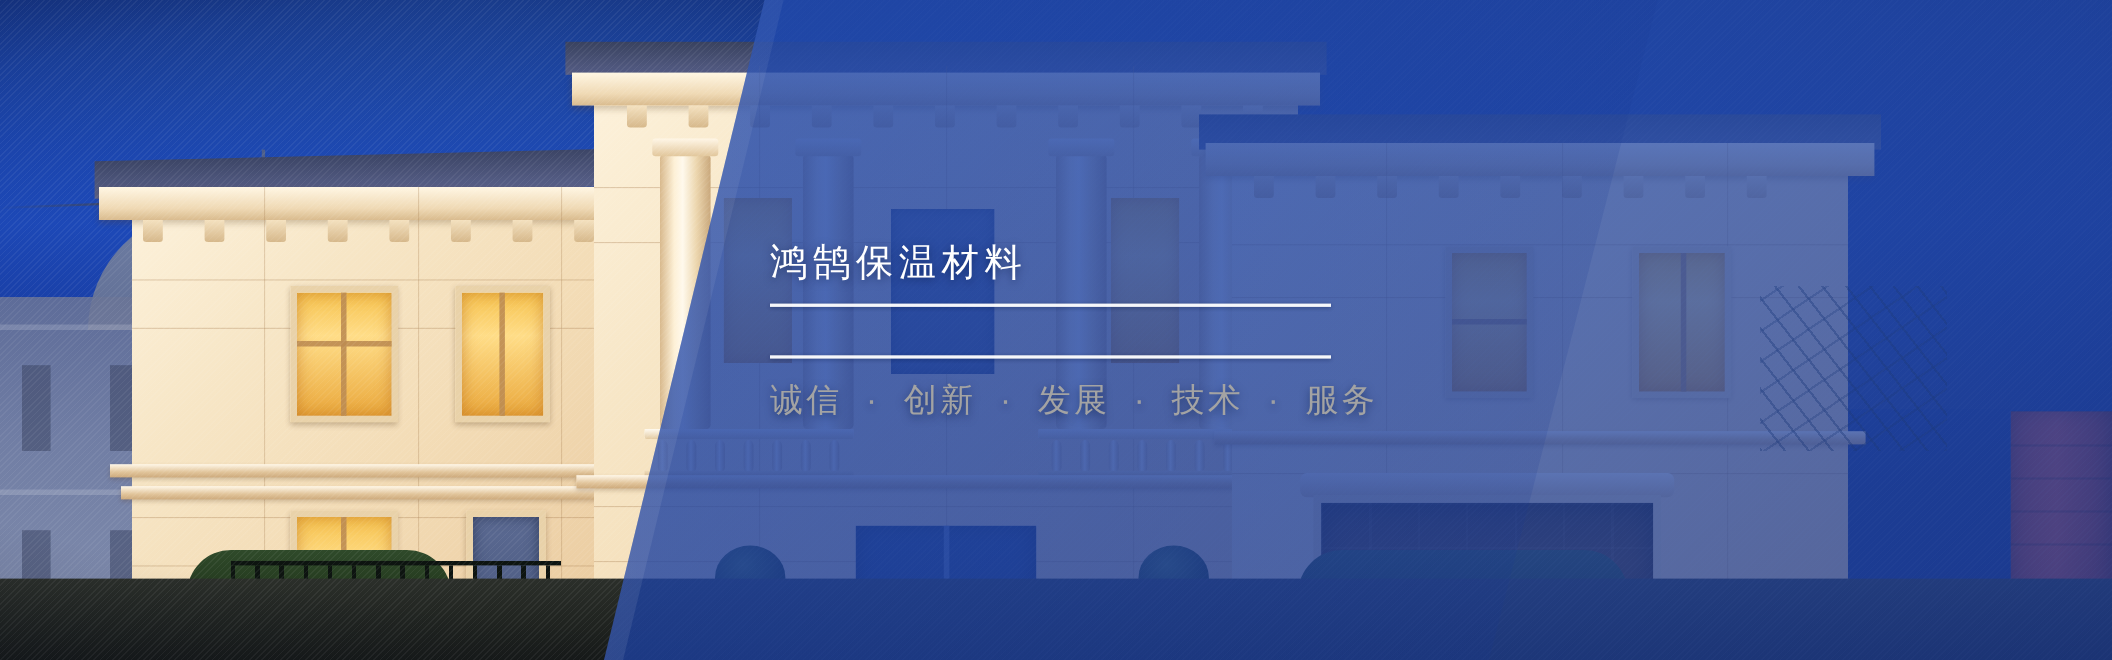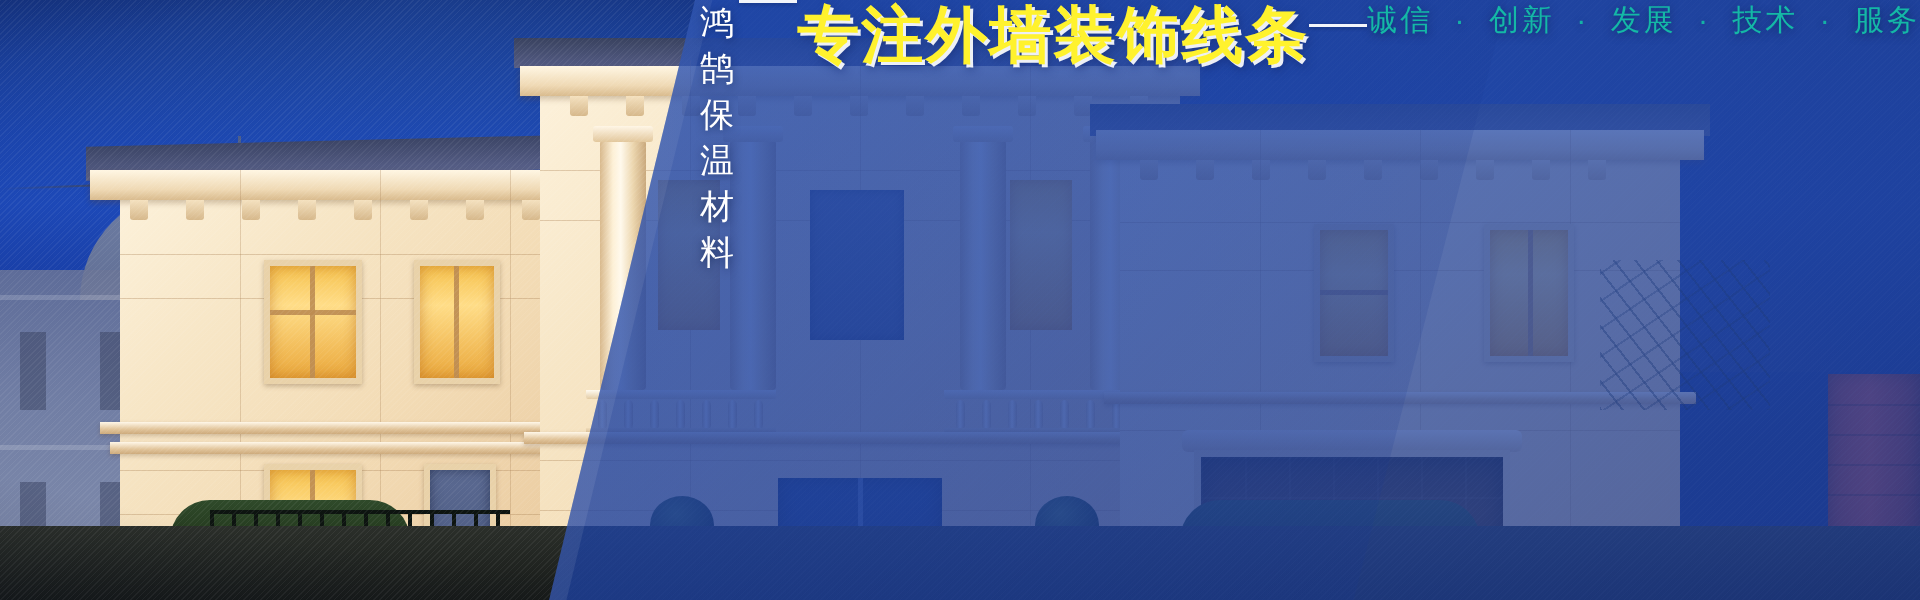--- a/index.html
+++ b/index.html
@@ -240,21 +240,21 @@
     position:absolute; inset:0;
     background:linear-gradient(to right, rgba(255,255,255,.35), rgba(255,255,255,0) 55%);
     -webkit-clip-path:polygon(36.2% 0%, 37.1% 0%, 29.5% 100%, 28.6% 100%);
     clip-path:polygon(36.2% 0%, 37.1% 0%, 29.5% 100%, 28.6% 100%);
     opacity:.5; pointer-events:none;
   }
 
   
   .content{
     position:absolute; left:0; top:0; width:100%; height:100%;
-    display:flex; flex-direction:row; justify-content:space-between;
+    display:flex; flex-direction:column; justify-content:center;
     padding-left:700px;
   }
   .eyebrow{
     color:#ffffff;
     font-size:34px;
     letter-spacing:5px;
     font-weight:400;
     margin-bottom:14px;
     text-shadow:0 2px 8px rgba(0,20,60,.55);
   }
@@ -273,21 +273,21 @@
       3px 3px 0 rgba(255,255,255,.92),
       4px 5px 10px rgba(20,40,110,.65);
     white-space:nowrap;
   }
   .rule-bottom{
     width:510px; height:3px; background:#ffffff; opacity:.95;
     margin:24px 0 18px 0;
     box-shadow:0 1px 4px rgba(0,20,60,.4);
   }
   .tagline{
-    color:#14b8a6;
+    color:#a3a3a3;
     font-size:30px;
     letter-spacing:3px;
     white-space:nowrap;
     text-shadow:0 2px 8px rgba(0,20,60,.55);
   }
   .tagline .sep{ margin:0 10px; opacity:.95; }
 </style>
 </head>
 <body>
 
@@ -497,21 +497,20 @@
   <div class="overlay-panel-2"></div>
   <div class="overlay-edge"></div>
 
   <div class="content">
 
     <div class="eyebrow">鸿鹄保温材料</div>
 
     <div class="rule-top"></div>
 
 
-    <div class="headline">专注外墙装饰线条</div>
 
     <div class="rule-bottom"></div>
 
     <div class="tagline">
       <span>诚信</span>
       <span class="sep">·</span>
       <span>创新</span>
       <span class="sep">·</span>
       <span>发展</span>
       <span class="sep">·</span>

